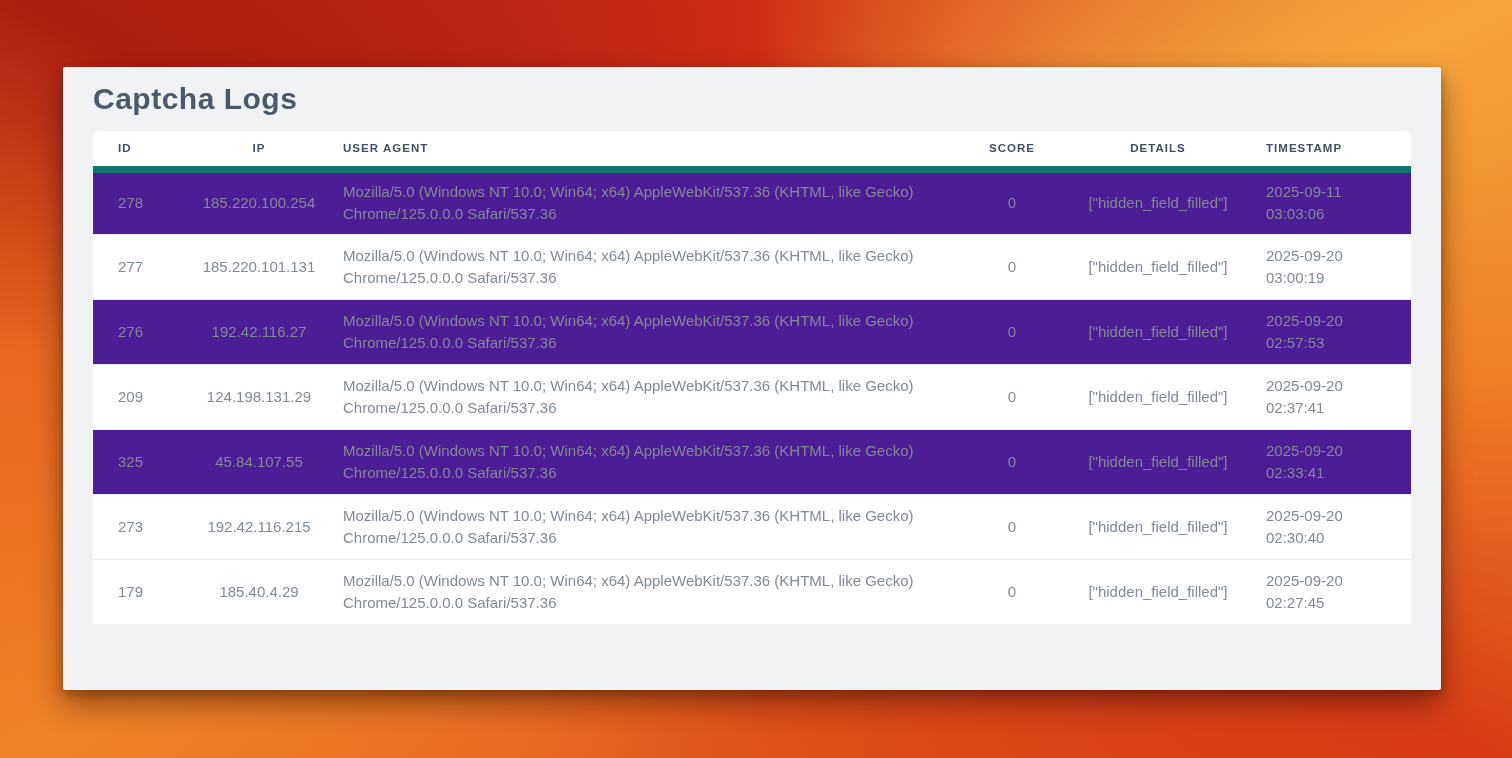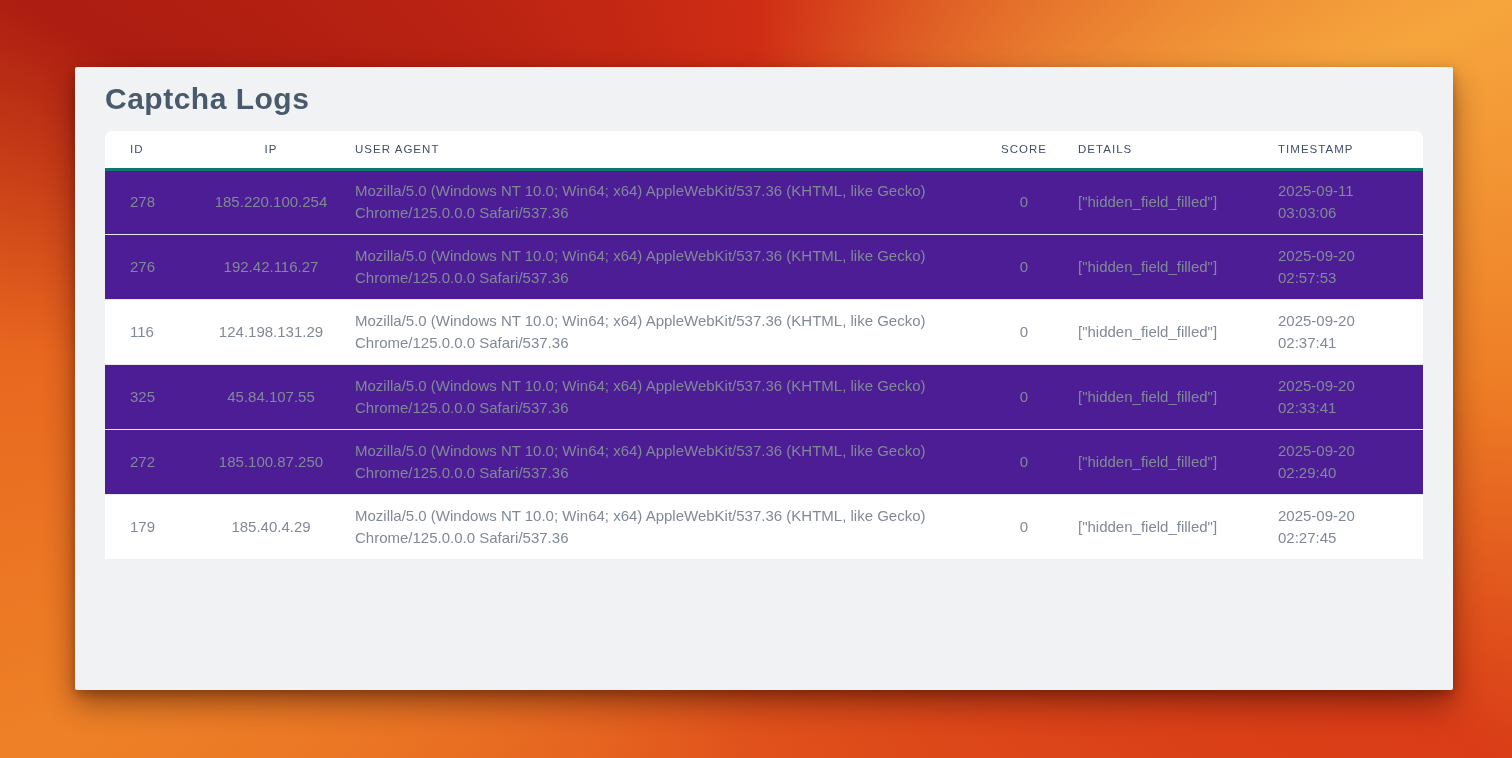--- a/index.html
+++ b/index.html
@@ -17,21 +17,21 @@
       #d93c17 117deg,
       #e0511b 180deg,
       #ee8127 243deg,
       #e8671f 272deg,
       #ad1d11 297deg,
       #cf2d14 360deg);
     position: relative;
   }
   .card {
     position: absolute;
-    left: 75px;
+    left: 63px;
     top: 67px;
     width: 1378px;
     height: 623px;
     background: #f1f2f4;
     border-radius: 2px;
     box-shadow: 0 14px 30px rgba(45, 8, 0, 0.45), 0 4px 10px rgba(45, 8, 0, 0.25);
     overflow: hidden;
   }
   .page-title {
     padding: 14px 30px 0 30px;
@@ -53,39 +53,39 @@
     border-collapse: collapse;
   }
   th, td {
     text-align: left;
     vertical-align: middle;
     padding: 0 16px 0 0;
   }
   thead tr { height: 38px; background: #ffffff; }
   thead th {
     font-size: 11.5px;
-    font-weight: 400;
+    font-weight: 700;
     letter-spacing: 0.09em;
     color: #414f66;
     text-transform: uppercase;
-    border-bottom: 3px solid #0f766e;
+    border-bottom: 7px solid #0f766e;
   }
   tbody tr { height: 65px; background: #ffffff; }
   tbody tr.alt { background: #4c1d95; }
   tbody tr + tr td { border-top: 1px solid #e8eaed; }
   tbody td {
     font-size: 15px;
     line-height: 22px;
     color: #808a96;
   }
   .col-id        { width: 98px;  padding-left: 25px; }
   .col-ip        { width: 152px; text-align: center; }
   .col-user_agent{ width: 631px; }
   .col-score     { width: 92px; text-align: center;  }
-  .col-details   { width: 200px; }
+  .col-details   { width: 200px; text-align: center; }
   .col-timestamp { width: 148px; }
 </style>
 </head>
 <body>
 
 <div class="card">
   <h1 class="page-title">Captcha Logs</h1>
   <div class="table-wrap">
     <table>
       <thead>
@@ -100,51 +100,59 @@
       </thead>
       <tbody>
           <tr class="alt">
             <td class="col-id">278</td>
             <td class="col-ip">185.220.100.254</td>
             <td class="col-user_agent">Mozilla/5.0 (Windows NT 10.0; Win64; x64) AppleWebKit/537.36 (KHTML, like Gecko) Chrome/125.0.0.0 Safari/537.36</td>
             <td class="col-score">0</td>
             <td class="col-details">["hidden_field_filled"]</td>
             <td class="col-timestamp">2025-09-11 03:03:06</td>
           </tr>
+          <tr>
+            <td class="col-id">277</td>
+            <td class="col-ip">185.220.101.131</td>
+            <td class="col-user_agent">Mozilla/5.0 (Windows NT 10.0; Win64; x64) AppleWebKit/537.36 (KHTML, like Gecko) Chrome/125.0.0.0 Safari/537.36</td>
+            <td class="col-score">0</td>
+            <td class="col-details">["hidden_field_filled"]</td>
+            <td class="col-timestamp">2025-09-20 03:00:19</td>
+          </tr>
           <tr class="alt">
             <td class="col-id">276</td>
             <td class="col-ip">192.42.116.27</td>
             <td class="col-user_agent">Mozilla/5.0 (Windows NT 10.0; Win64; x64) AppleWebKit/537.36 (KHTML, like Gecko) Chrome/125.0.0.0 Safari/537.36</td>
             <td class="col-score">0</td>
             <td class="col-details">["hidden_field_filled"]</td>
             <td class="col-timestamp">2025-09-20 02:57:53</td>
           </tr>
           <tr>
-            <td class="col-id">116</td>
+            <td class="col-id">209</td>
             <td class="col-ip">124.198.131.29</td>
             <td class="col-user_agent">Mozilla/5.0 (Windows NT 10.0; Win64; x64) AppleWebKit/537.36 (KHTML, like Gecko) Chrome/125.0.0.0 Safari/537.36</td>
             <td class="col-score">0</td>
             <td class="col-details">["hidden_field_filled"]</td>
             <td class="col-timestamp">2025-09-20 02:37:41</td>
           </tr>
           <tr class="alt">
             <td class="col-id">325</td>
             <td class="col-ip">45.84.107.55</td>
             <td class="col-user_agent">Mozilla/5.0 (Windows NT 10.0; Win64; x64) AppleWebKit/537.36 (KHTML, like Gecko) Chrome/125.0.0.0 Safari/537.36</td>
             <td class="col-score">0</td>
             <td class="col-details">["hidden_field_filled"]</td>
             <td class="col-timestamp">2025-09-20 02:33:41</td>
           </tr>
-          <tr class="alt">
-            <td class="col-id">272</td>
-            <td class="col-ip">185.100.87.250</td>
+          <tr>
+            <td class="col-id">273</td>
+            <td class="col-ip">192.42.116.215</td>
             <td class="col-user_agent">Mozilla/5.0 (Windows NT 10.0; Win64; x64) AppleWebKit/537.36 (KHTML, like Gecko) Chrome/125.0.0.0 Safari/537.36</td>
             <td class="col-score">0</td>
             <td class="col-details">["hidden_field_filled"]</td>
-            <td class="col-timestamp">2025-09-20 02:29:40</td>
+            <td class="col-timestamp">2025-09-20 02:30:40</td>
           </tr>
           <tr>
             <td class="col-id">179</td>
             <td class="col-ip">185.40.4.29</td>
             <td class="col-user_agent">Mozilla/5.0 (Windows NT 10.0; Win64; x64) AppleWebKit/537.36 (KHTML, like Gecko) Chrome/125.0.0.0 Safari/537.36</td>
             <td class="col-score">0</td>
             <td class="col-details">["hidden_field_filled"]</td>
             <td class="col-timestamp">2025-09-20 02:27:45</td>
           </tr>
         </tbody>

